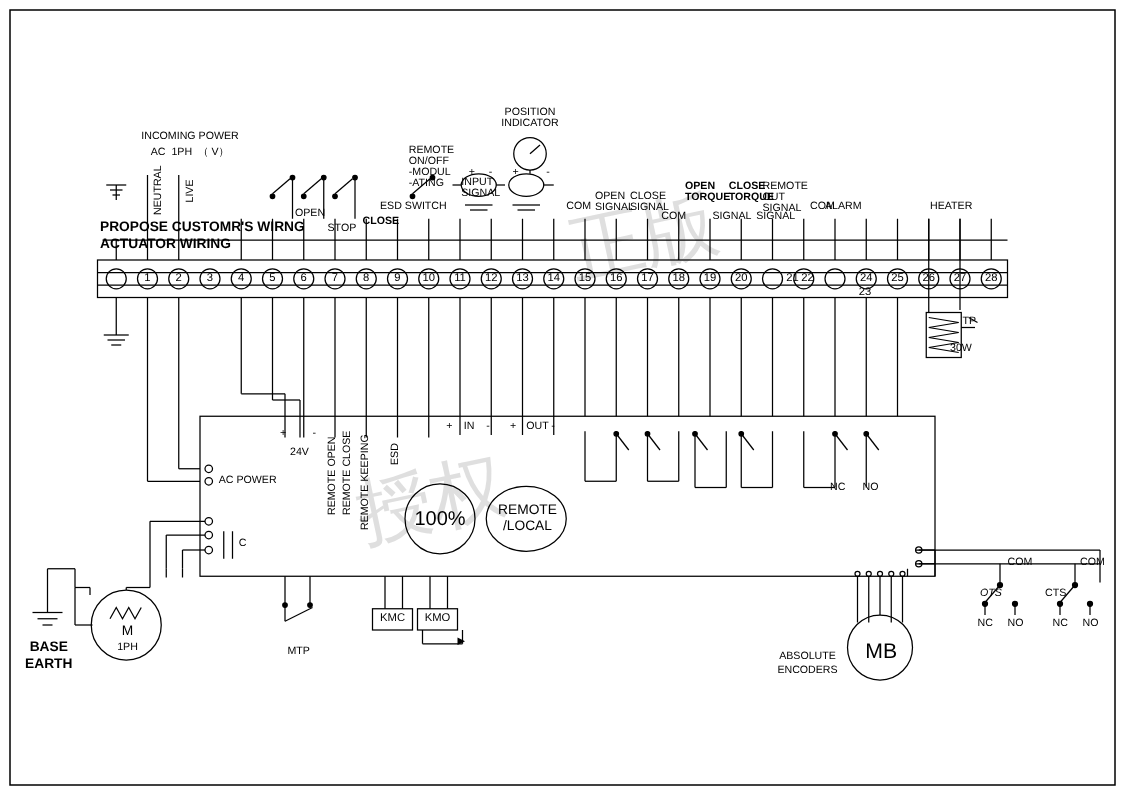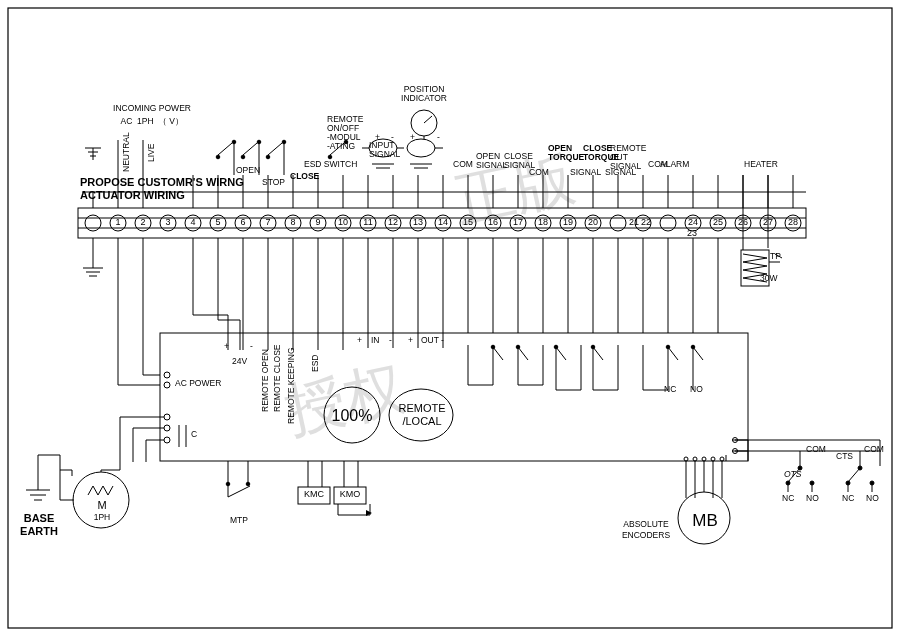--- a/index.html
+++ b/index.html
@@ -462,21 +462,21 @@
 
   <div class="lbl" style="left:230px;top:516px;">MTP</div>
   <div class="lbl c" style="left:298px;top:490px;width:32px;font-size:9px;">KMC</div>
   <div class="lbl c" style="left:334px;top:490px;width:32px;font-size:9px;">KMO</div>
 
   <div class="lbl c" style="left:608px;top:519px;width:76px;line-height:1.25;">ABSOLUTE
 ENCODERS</div>
   <div class="lbl c" style="left:692px;top:512px;width:26px;font-size:17px;">MB</div>
 
   <div class="lbl" style="left:784px;top:470px;font-style:italic;">OTS</div>
-  <div class="lbl" style="left:836px;top:452px;">CTS</div>
+  <div class="lbl" style="left:836px;top:470px;">CTS</div>
   <div class="lbl" style="left:806px;top:445px;">COM</div>
   <div class="lbl" style="left:864px;top:445px;">COM</div>
   <div class="lbl" style="left:782px;top:494px;">NC</div>
   <div class="lbl" style="left:806px;top:494px;">NO</div>
   <div class="lbl" style="left:842px;top:494px;">NC</div>
   <div class="lbl" style="left:866px;top:494px;">NO</div>
 
   <div class="lbl" style="left:664px;top:385px;">NC</div>
   <div class="lbl" style="left:690px;top:385px;">NO</div>
 

